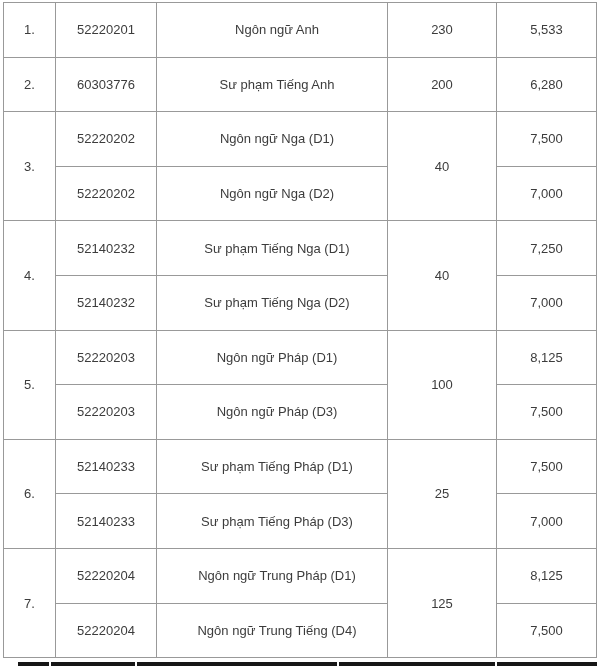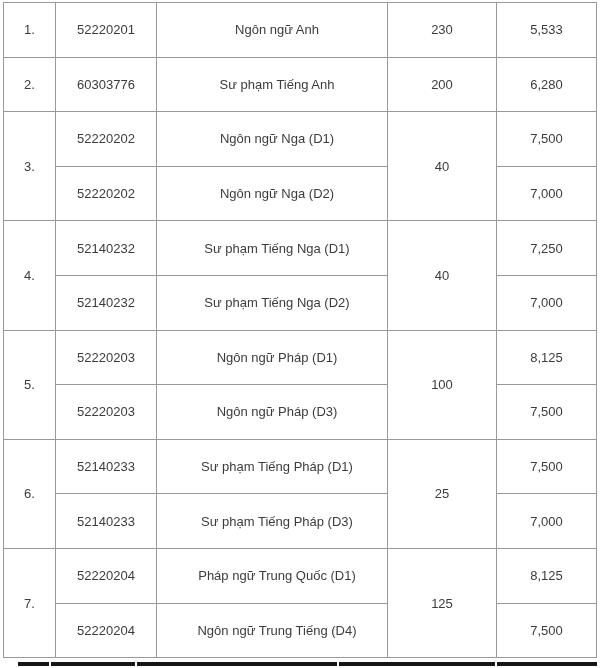--- a/index.html
+++ b/index.html
@@ -130,21 +130,21 @@
         <td>7,500</td>
       </tr>
       <tr>
         <td>52140233</td>
         <td class="name-cell">Sư phạm Tiếng Pháp (D3)</td>
         <td>7,000</td>
       </tr>
       <tr>
         <td rowspan="2">7.</td>
         <td>52220204</td>
-        <td class="name-cell">Pháp ngữ Trung Quốc (D1)</td>
+        <td class="name-cell">Ngôn ngữ Trung Pháp (D1)</td>
         <td rowspan="2">125</td>
         <td>8,125</td>
       </tr>
       <tr>
         <td>52220204</td>
         <td class="name-cell">Ngôn ngữ Trung Tiếng (D4)</td>
         <td>7,500</td>
       </tr>
     </tbody>
 </table>

